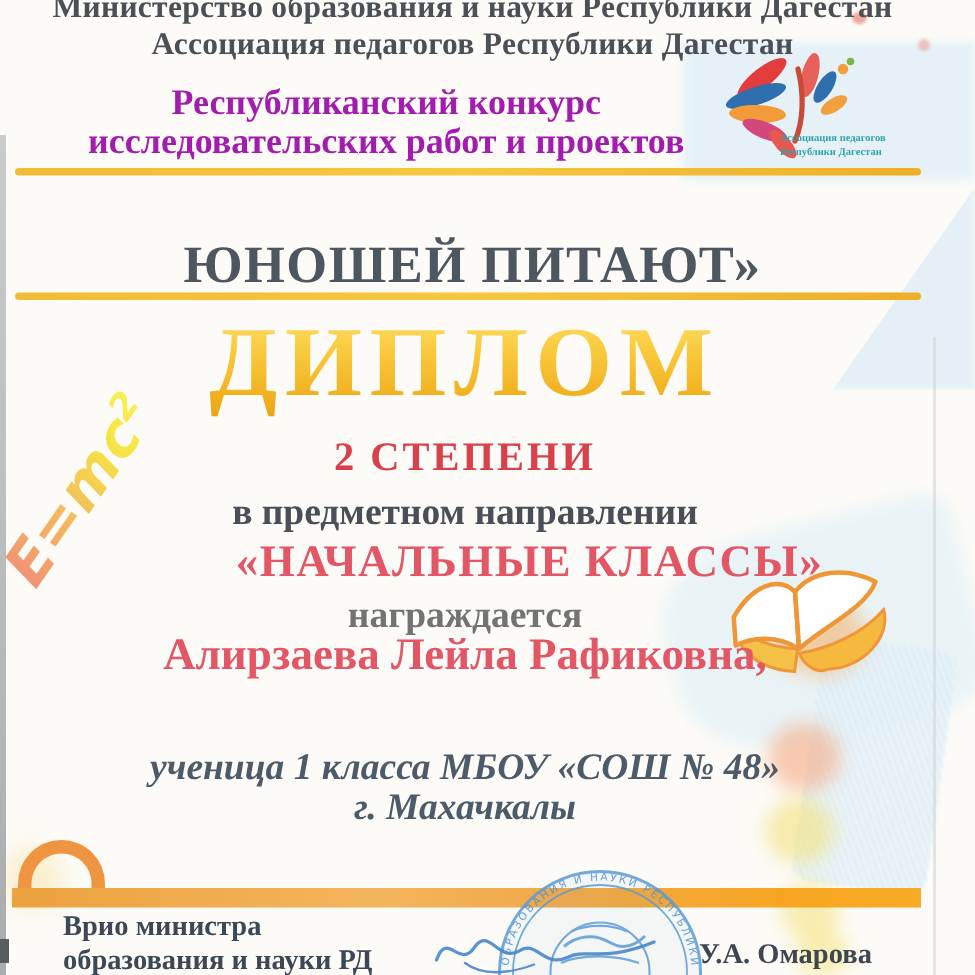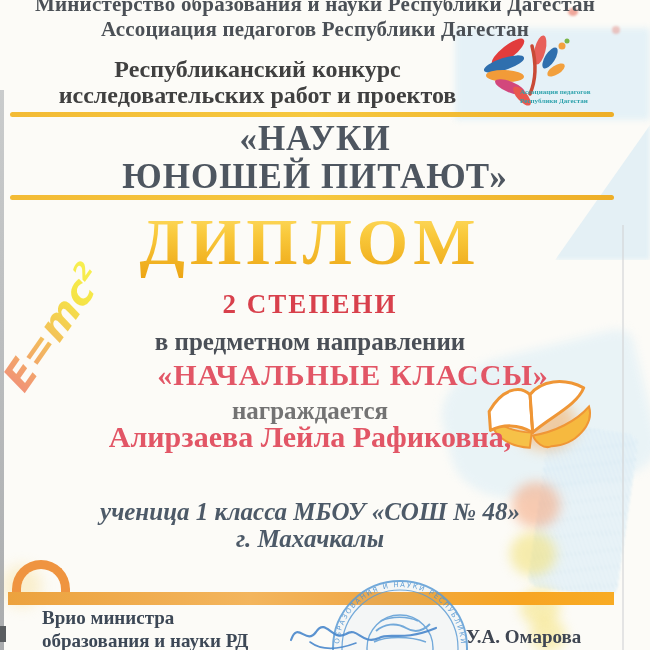--- a/index.html
+++ b/index.html
@@ -27,21 +27,21 @@
   .blob-s1{left:512px; top:482px; width:48px; height:46px; background:#f5ab84; opacity:.6; filter:blur(6px);}
   .blob-y1{left:510px; top:532px; width:46px; height:44px; background:#f2e27c; opacity:.6; filter:blur(6px);}
   .blob-y2{left:520px; top:588px; width:40px; height:38px; background:#f4e06f; opacity:.5; filter:blur(6px);}
   .blob-y3{left:530px; top:618px; width:36px; height:34px; background:#f6e47e; opacity:.55; filter:blur(6px);}
   .blob-l1{left:2px; top:565px; width:40px; height:42px; background:#f7dd90; opacity:.4; filter:blur(7px);}
   .blob-p1{left:568px; top:8px; width:10px; height:8px; background:#e8705f; opacity:.6; filter:blur(1px);}
   .blob-p2{left:612px; top:26px; width:8px; height:8px; background:#e8938a; opacity:.5; filter:blur(1px);}
   
   .t{z-index:5; font-weight:bold; white-space:nowrap;}
   .hdr{font-size:21px; color:#4b5056; letter-spacing:.2px;}
-  .contest{font-size:24px; color:#404040; width:515px; left:0; text-align:center;}
+  .contest{font-size:24px; color:#a21caf; width:515px; left:0; text-align:center;}
   .motto{font-size:35px; color:#4e5660; letter-spacing:1px;}
   .title{
     font-size:66px; letter-spacing:5px;
     background:linear-gradient(180deg,#ffe271 0%,#f9c93c 40%,#eca312 100%);
     -webkit-background-clip:text; background-clip:text; color:transparent;
   }
   .degree{font-size:27px; color:#d8404c; letter-spacing:2px;}
   .dirlabel{font-size:25px; color:#4a4f57;font-family:Liberation Serif, serif;}
   .dirvalue{font-size:30px; color:#e25666; letter-spacing:1px;}
   .awarded{font-size:25px; color:#737373;}
@@ -117,21 +117,20 @@
       <circle cx="28" cy="-26" r="3.5" fill="#f2a03d"></circle>
       <circle cx="33" cy="-31" r="2.5" fill="#7ab648"></circle>
     </g>
   </svg>
   <div class="abs logo-caption">
     <div>Ассоциация педагогов</div>
     <div>Республики Дагестан</div>
   </div>
 
   <div class="abs rule" style="top:112px;"></div>
-  <div class="abs t center motto" style="top:119px;">«НАУКИ</div>
   <div class="abs t center motto" style="top:157px;">ЮНОШЕЙ ПИТАЮТ»</div>
   <div class="abs rule" style="top:195px;"></div>
 
   <div class="abs t center title" style="top:204px; width:620px;">ДИПЛОМ</div>
 
   <div class="abs t center degree" style="top:289px; width:620px;">2 СТЕПЕНИ</div>
   <div class="abs t center dirlabel" style="top:328px; width:620px;">в предметном направлении</div>
   <div class="abs t center dirvalue" style="top:358px; width:620px;padding-left:43px;">«НАЧАЛЬНЫЕ КЛАССЫ»</div>
   <div class="abs t center awarded" style="top:397px; width:620px;">награждается</div>
 

